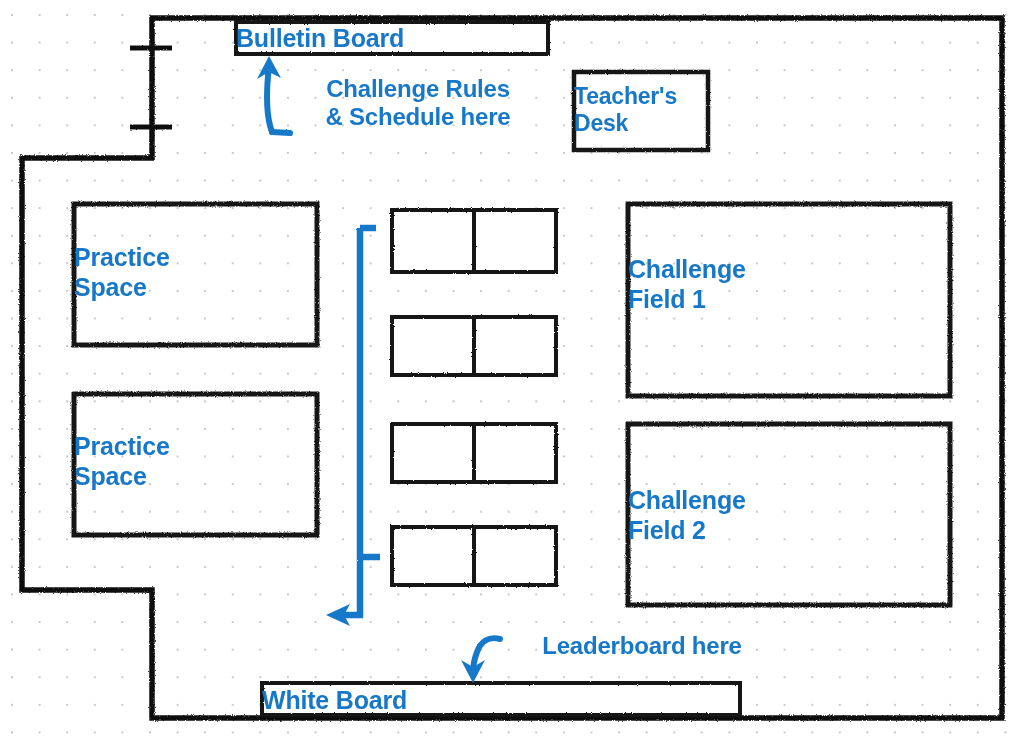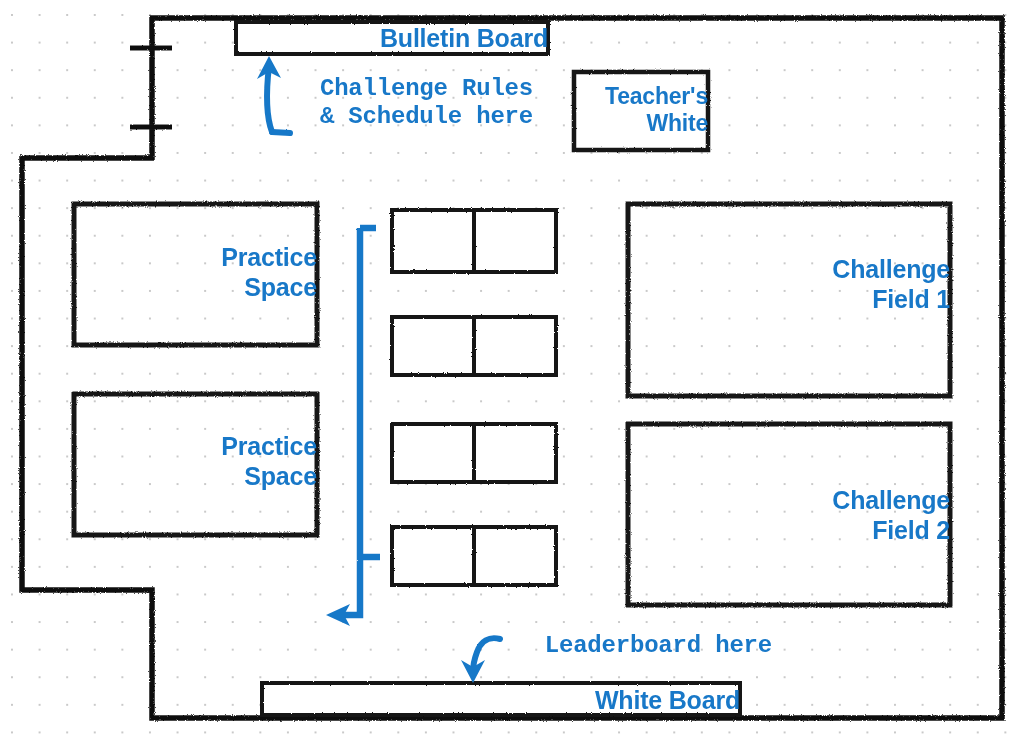--- a/index.html
+++ b/index.html
@@ -87,30 +87,30 @@
     stroke-width:6.5;
     stroke-linecap:butt;
     stroke-linejoin:miter;
   }
   .lbl{
     position:absolute;
     color:#1878C8;
     font-family:"Liberation Sans", sans-serif;
     font-weight:bold;
     line-height:1.18;
-    text-align:right;
+    text-align:left;
     white-space:pre-line;
     pointer-events:none;
     letter-spacing:-0.2px;
   }
   .lbl-room{ font-size:25px; }
   .lbl-board{ font-size:25px; }
   .lbl-desk{ font-size:23px; }
   .lbl-anno{ font-size:24px; }
-  .lbl-left{ text-align:right;font-family:Liberation Mono, monospace; }
+  .lbl-left{ text-align:center; }
 </style>
 </head>
 <body>
 
 <div id="stage">
 
   <div id="dotgrid"></div>
 
   <svg id="plan" viewBox="0 0 1018 736">
     <defs>
@@ -211,21 +211,21 @@
 
     <g filter="url(#roughsoft)">
       <path class="anno" d="M 500,639 C 489,636 481,641 477,652 C 474,660 473,666 473,672"></path>
       <path class="anno-head" d="M 473,683 L 461,660 L 473,667 L 485,660 Z"></path>
     </g>
   </svg>
 
   <div class="lbl lbl-board" style="left:236px; top:24px; width:312px;">Bulletin Board</div>
 
   <div class="lbl lbl-desk" style="left:574px; top:83px; width:134px;">Teacher's
-White</div>
+Desk</div>
 
   <div class="lbl lbl-anno lbl-left" style="left:303px; top:75px; width:230px;">Challenge Rules
 &amp; Schedule here</div>
 
   <div class="lbl lbl-room" style="left:74px; top:243px; width:243px;">Practice
 Space</div>
 
   <div class="lbl lbl-room" style="left:74px; top:432px; width:243px;">Practice
 Space</div>
 

